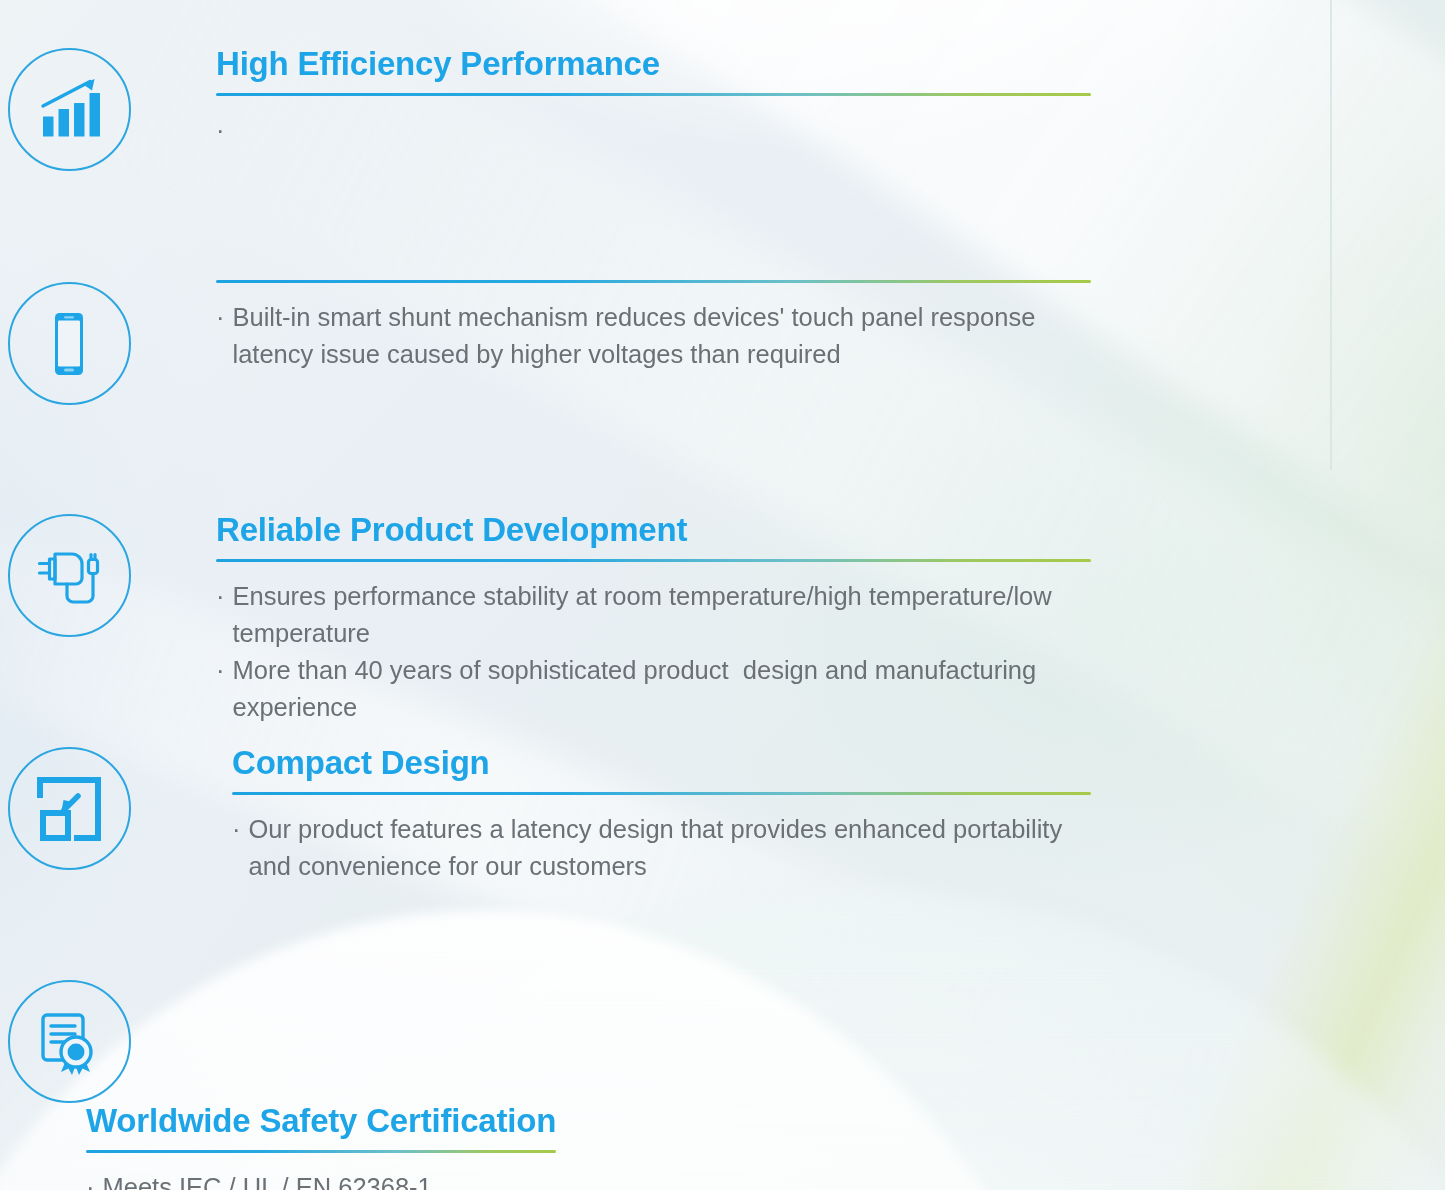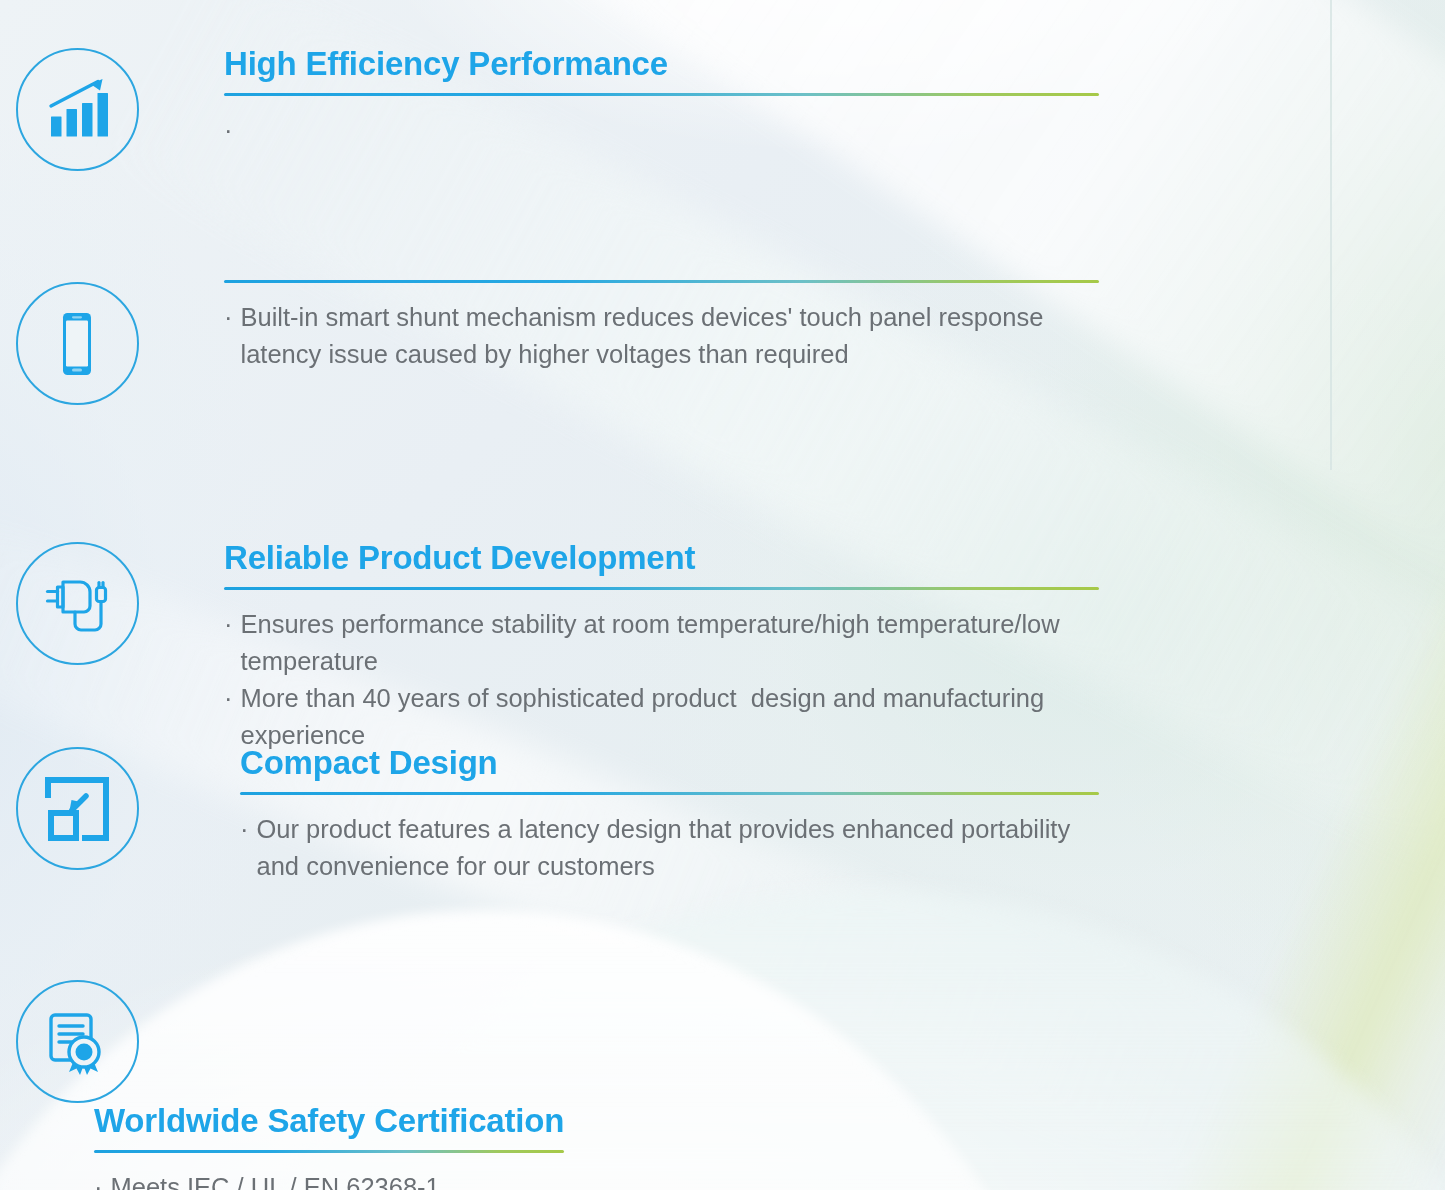--- a/index.html
+++ b/index.html
@@ -107,21 +107,21 @@
   }
 
   
   .content {
     position: relative;
     z-index: 5;
     padding: 0;
   }
   .feature {
     position: absolute;
-    left: 12px;
+    left: 4px;
     width: 1163px;
     display: flex;
     align-items: flex-start;
     justify-content: flex-end;
   }
   .icon-wrap {
     width: 130px;
     min-width: 130px;
     display: flex;
     justify-content: center;
@@ -173,21 +173,21 @@
   .bullet .dot {
     color: #6b7075;
     margin-right: 8px;
     line-height: 1.46;
   }
   .bullet .txt { display: block; }
 
   
   #feature-0 { top: 46px; }
   #feature-1 { top: 280px; }
-  #feature-2 { top: 512px; margin-top: 28px; }
+  #feature-2 { top: 512px; }
   #feature-3 { top: 745px; gap: 16px; }
   #feature-4 { top: 978px; flex-direction: column; }
 </style>
 </head>
 <body>
 
 <div class="page">
 
   <div class="bg-layer bg-soft-white-top"></div>
   <div class="bg-layer bg-green-right"></div>

